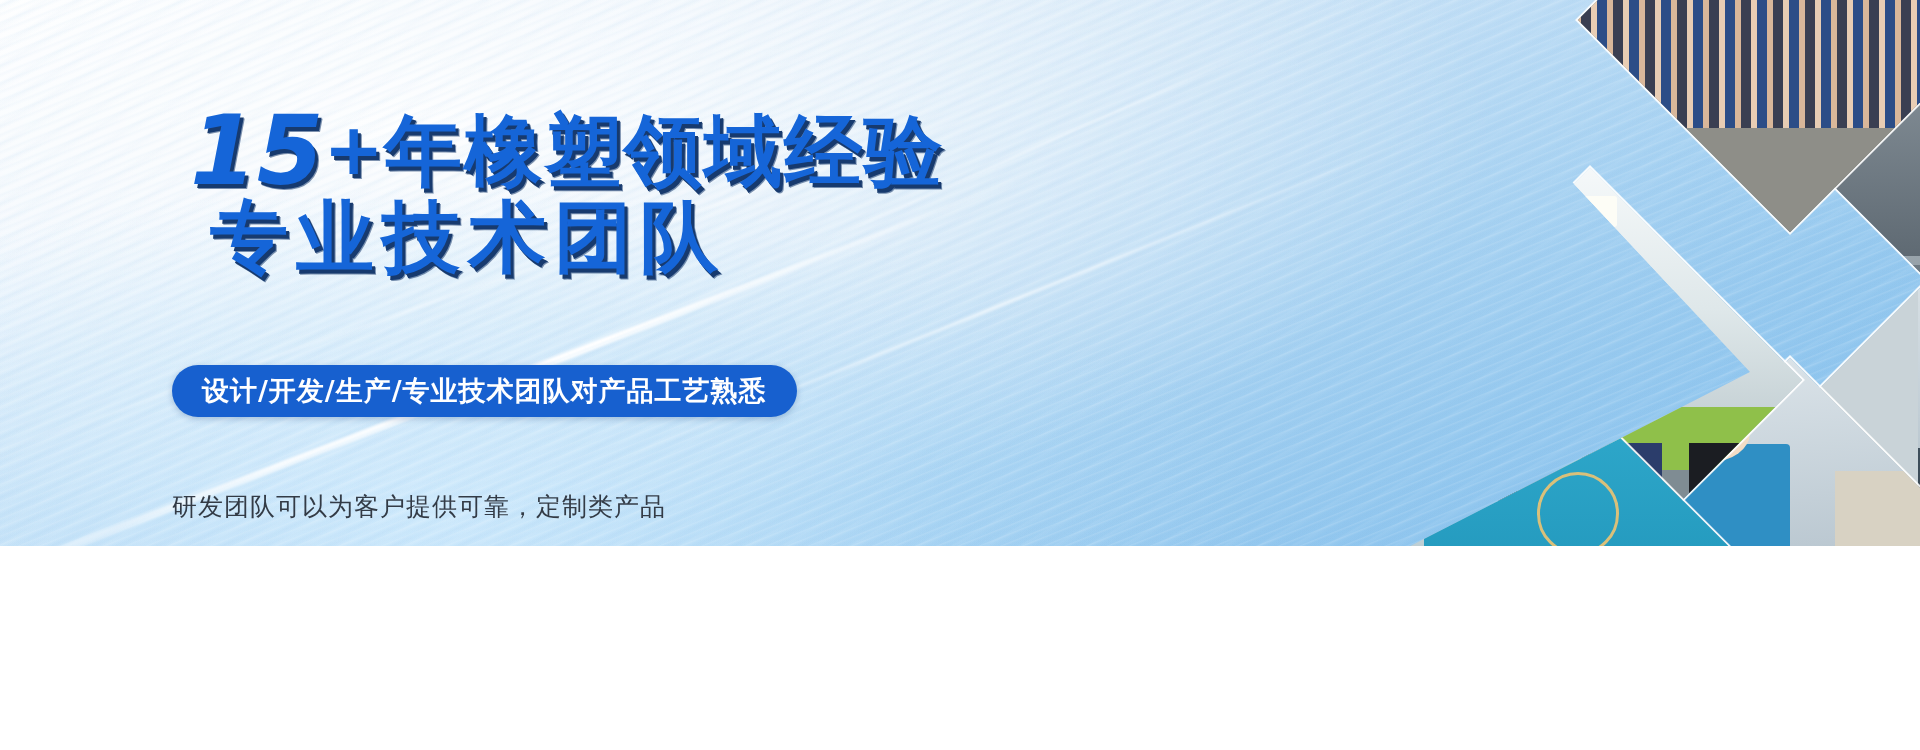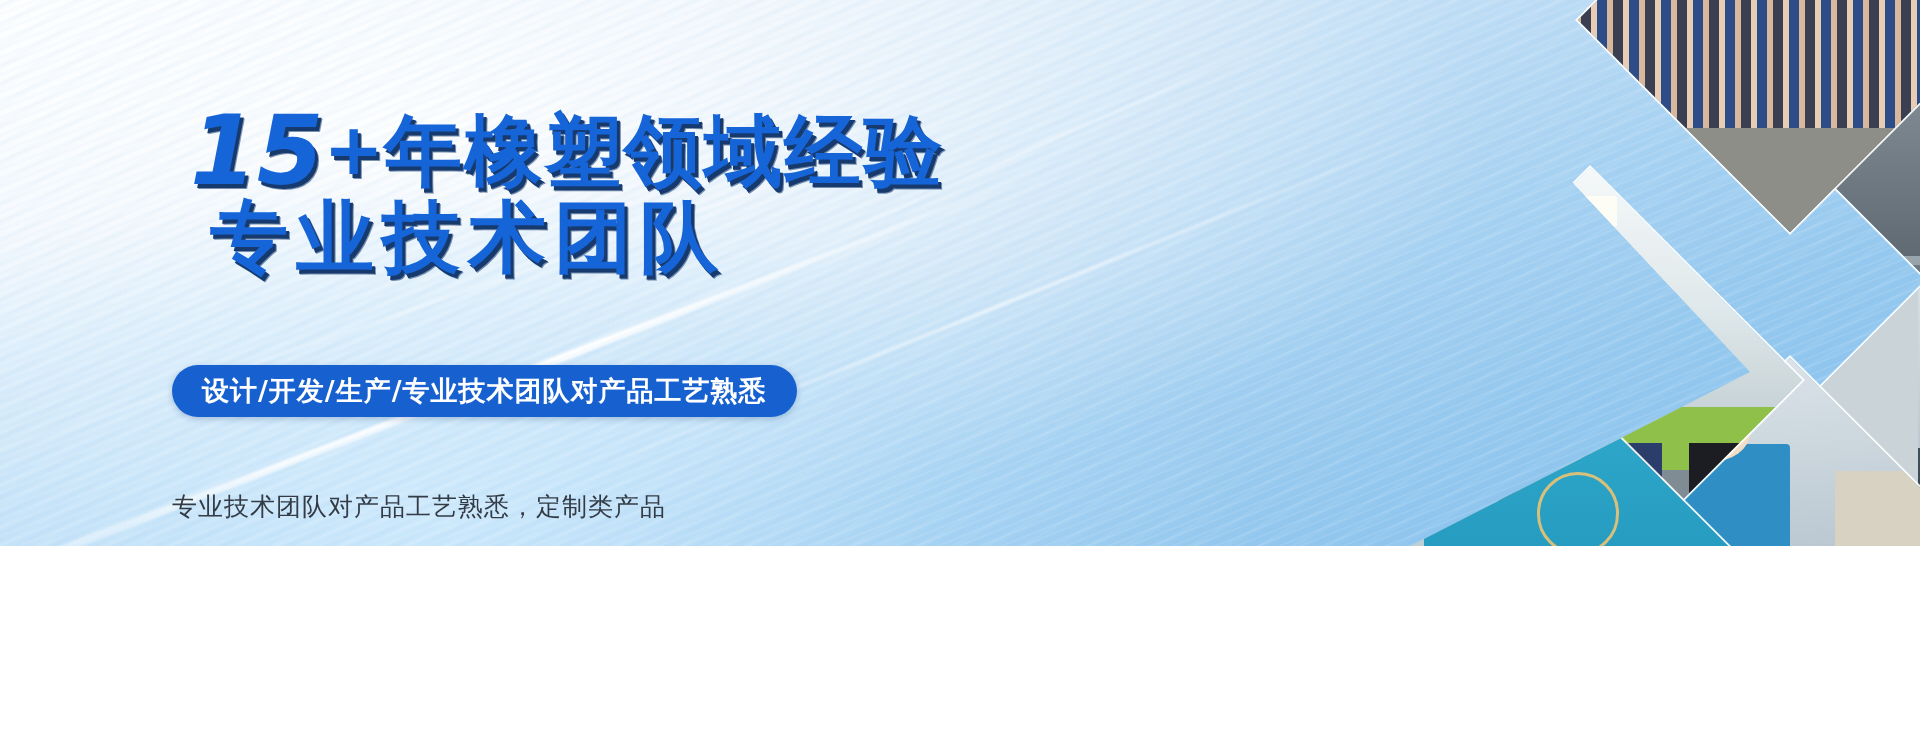--- a/index.html
+++ b/index.html
@@ -267,18 +267,18 @@
       <span class="num">15</span><span class="plus">+</span><span class="rest">年橡塑领域经验</span>
     </div>
 
     <div class="headline" id="headline-2">专业技术团队</div>
 
     <div id="pill">
       <span>设计/开发/生产/专业技术团队对产品工艺熟悉</span>
     </div>
 
     <div id="paragraph">
-      <div>专业技术团队对产品工艺熟悉，定制类产品</div>
+      <div>研发团队可以为客户提供可靠，定制类产品</div>
     </div>
 
   </div>
 
 </div>
 
 </body></html>

